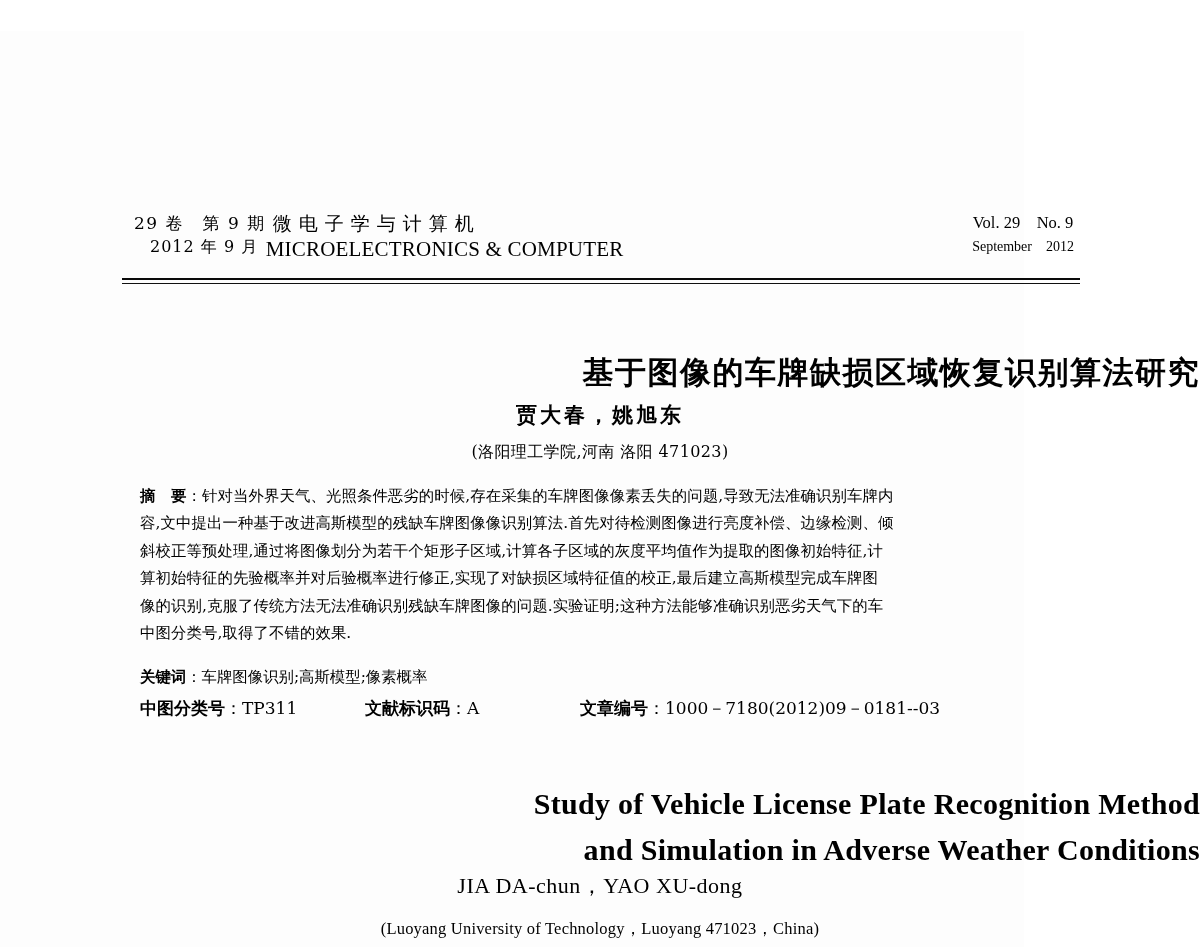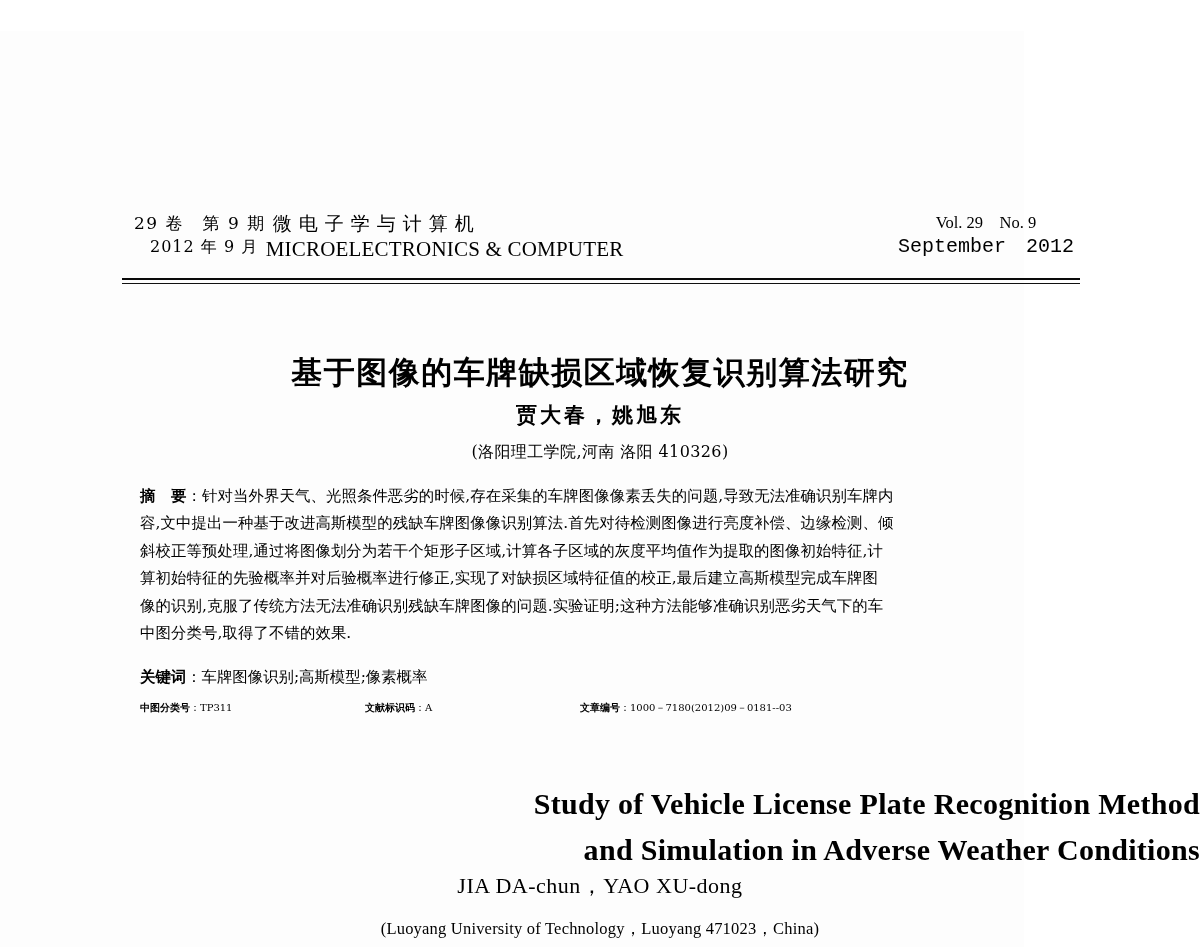--- a/index.html
+++ b/index.html
@@ -73,22 +73,22 @@
     letter-spacing: 0.2px;
     white-space: nowrap;
   }
   .jh-right-line1 {
     font-family: "Liberation Serif", serif;
     font-size: 16.5px;
     line-height: 24px;
     white-space: pre;
   }
   .jh-right-line2 {
-    font-family: Liberation Mono, monospace;
-    font-size: 20px;
+    font-family: Liberation Serif, serif;
+    font-size: 14px;
     line-height: 24px;
     white-space: pre;
   }
 
   .rule-group {
     position: absolute;
     left: 122px;
     top: 247px;
     width: 958px;
   }
@@ -102,21 +102,21 @@
   .rule-thin {
     height: 1.5px;
     background: #111111;
   }
 
   
   .cn-title {
     position: absolute;
     left: 0; top: 300px;
     width: 1200px;
-    text-align: center;
+    text-align: right;
     font-family: "DejaVu Sans", sans-serif;
     font-weight: bold;
     font-size: 31px;
     letter-spacing: 1.5px;
     line-height: 40px;
   }
 
   .cn-authors {
     position: absolute;
     left: 0; top: 370px;
@@ -171,21 +171,21 @@
     white-space: nowrap;
   }
   .kw-label { font-weight: bold; }
 
   .class-line {
     position: absolute;
     left: 140px;
     top: 664px;
     width: 930px;
     font-family: "DejaVu Serif", serif;
-    font-size: 10px;
+    font-size: 17px;
     line-height: 26px;
     white-space: nowrap;
   }
   .cl-label { font-weight: bold; }
   .cl-seg { display: inline-block; }
   .cl-seg.s1 { width: 225px; }
   .cl-seg.s2 { width: 215px; }
 
   
   .en-title {
@@ -262,21 +262,21 @@
   </div>
 
   <div class="rule-group">
     <div class="rule-thick"></div>
     <div class="rule-gap"></div>
     <div class="rule-thin"></div>
   </div>
 
   <h1 class="cn-title">基于图像的车牌缺损区域恢复识别算法研究</h1>
   <div class="cn-authors">贾大春，姚旭东</div>
-  <div class="cn-affil">(洛阳理工学院,河南 洛阳 410326)</div>
+  <div class="cn-affil">(洛阳理工学院,河南 洛阳 471023)</div>
 
   <div class="abstract-block">
     <div class="abs-line first"><span class="abs-label">摘　要</span><span>：</span><span>针对当外界天气、光照条件恶劣的时候,存在采集的车牌图像像素丢失的问题,导致无法准确识别车牌内</span></div>
     <div class="abs-line">容,文中提出一种基于改进高斯模型的残缺车牌图像像识别算法.首先对待检测图像进行亮度补偿、边缘检测、倾</div>
     <div class="abs-line">斜校正等预处理,通过将图像划分为若干个矩形子区域,计算各子区域的灰度平均值作为提取的图像初始特征,计</div>
     <div class="abs-line">算初始特征的先验概率并对后验概率进行修正,实现了对缺损区域特征值的校正,最后建立高斯模型完成车牌图</div>
     <div class="abs-line">像的识别,克服了传统方法无法准确识别残缺车牌图像的问题.实验证明;这种方法能够准确识别恶劣天气下的车</div>
     <div class="abs-line">中图分类号,取得了不错的效果.</div>
   </div>
 

